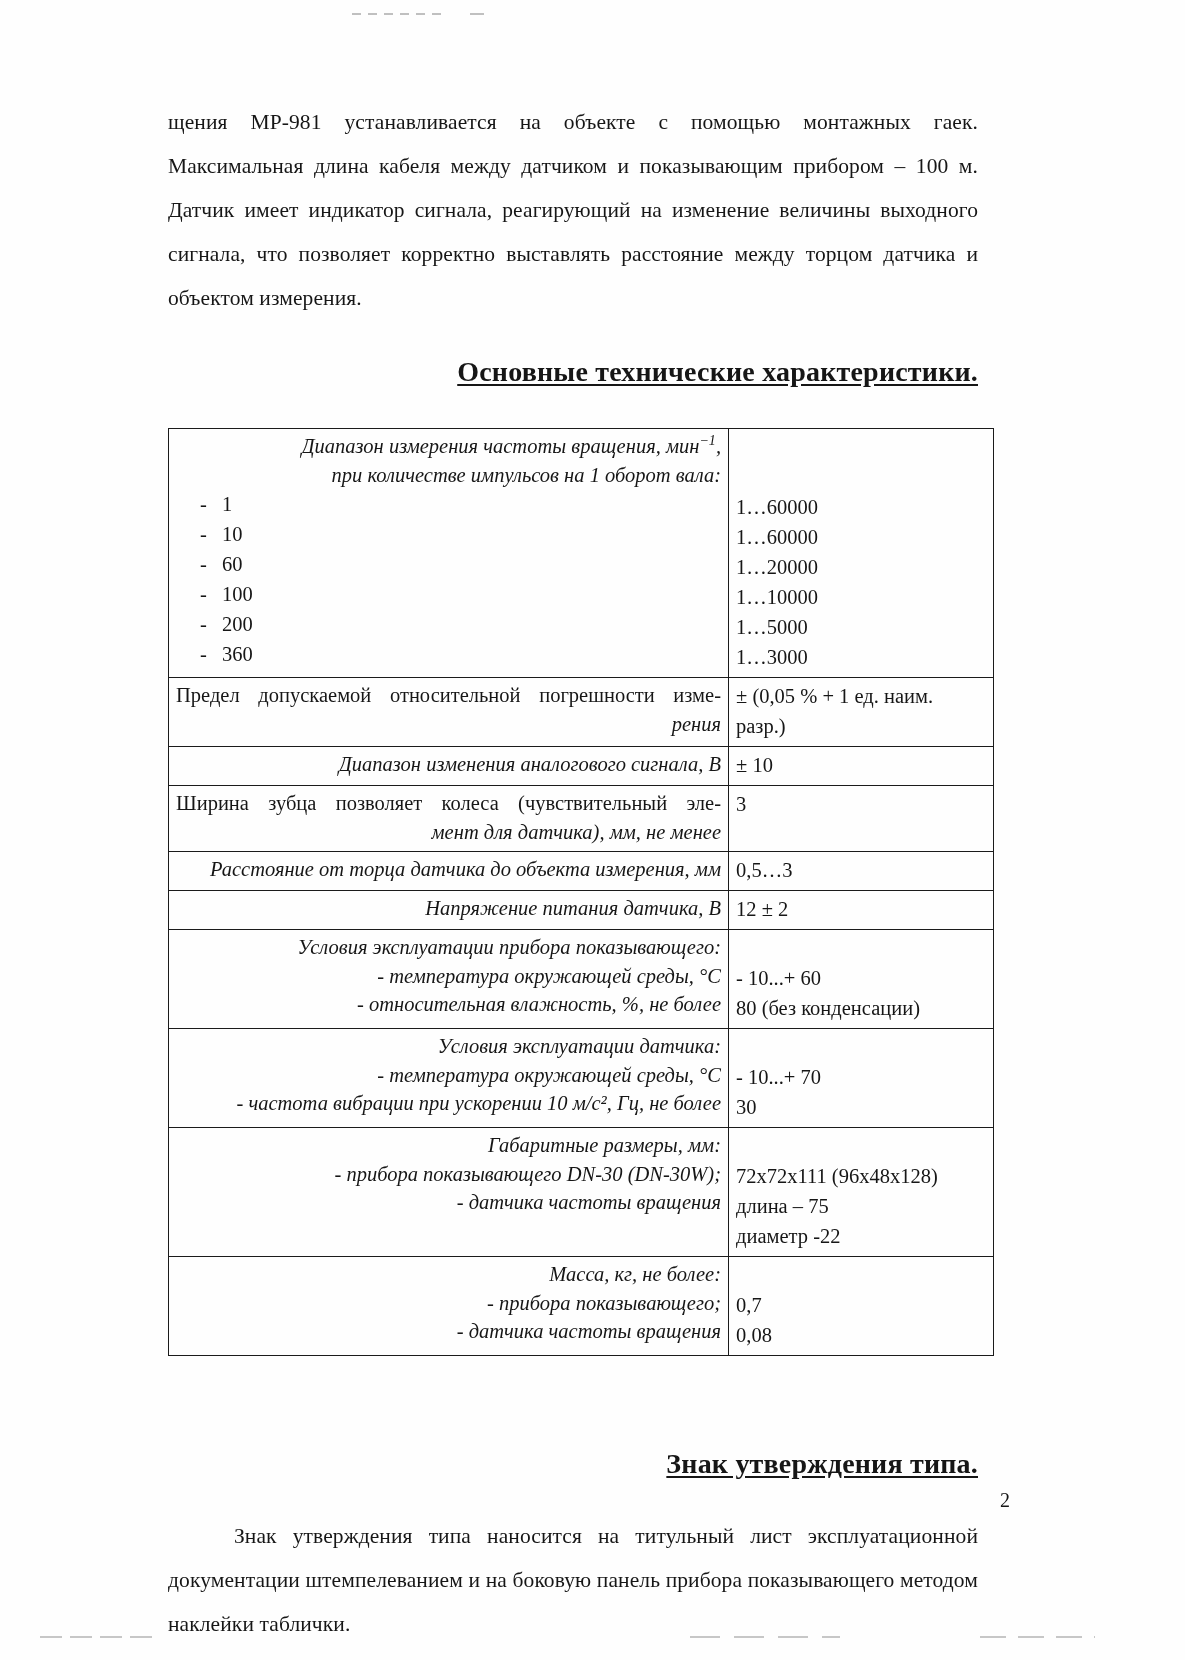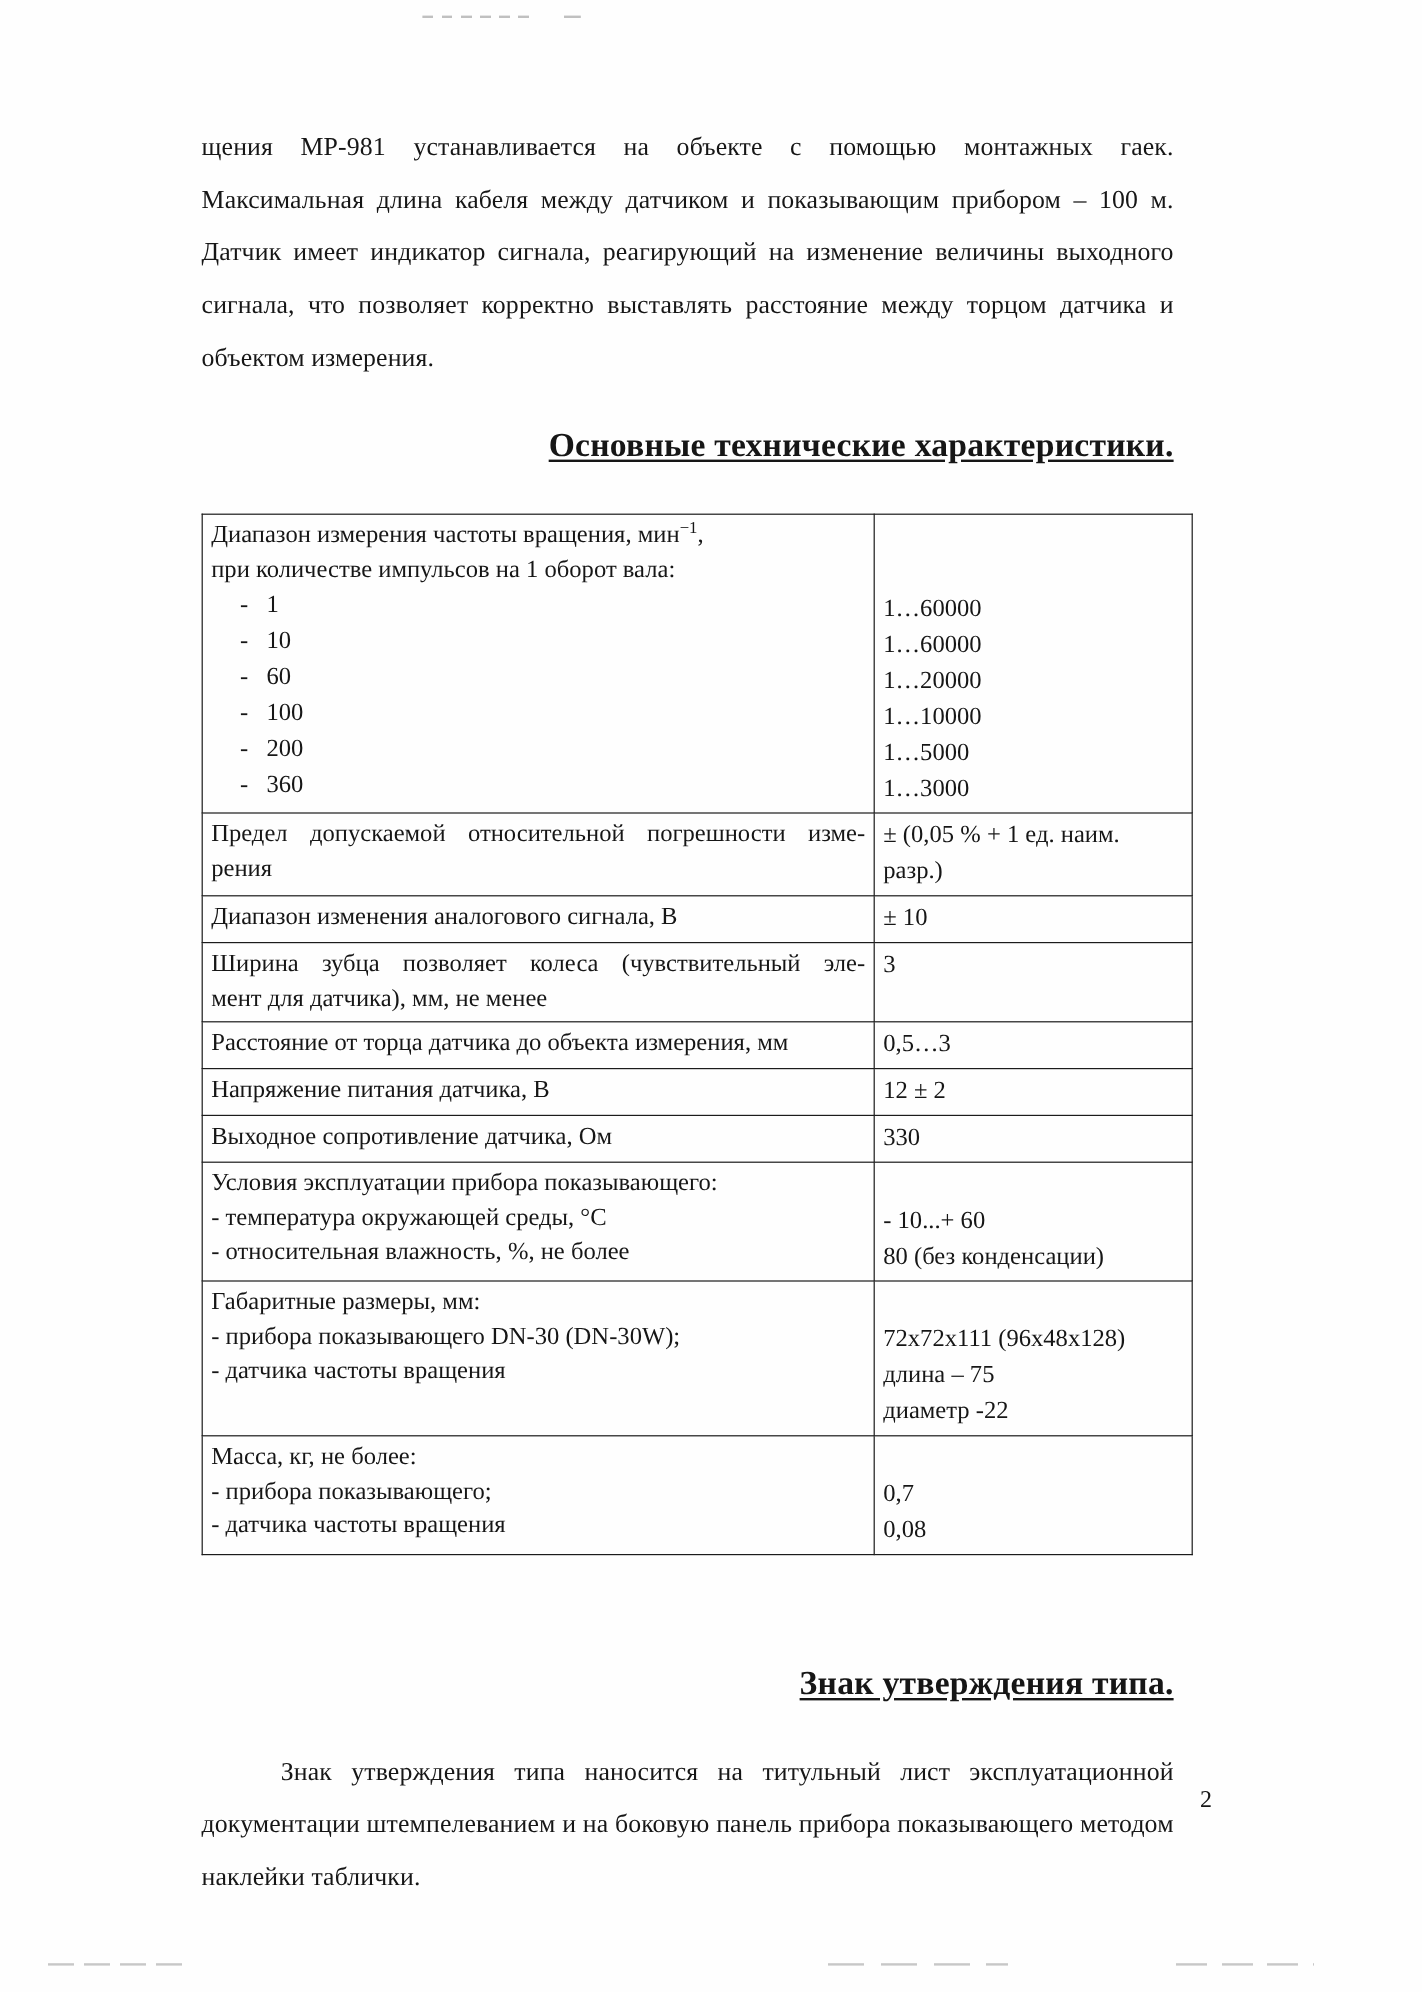--- a/index.html
+++ b/index.html
@@ -117,21 +117,22 @@
     width: 250px;
     text-align: left;
   }
   td.col-name .just-line {
     display: block;
     text-align: justify;
     text-align-last: justify;
   }
   td.col-name .last-line {
     display: block;
-    text-align: left;
+    text-align: right;
+    font-style: italic;
   }
   .pulse-list {
     margin: 0;
     padding: 0;
     list-style: none;
   }
   .pulse-list li {
     display: flex;
     line-height: 30px;
   }
@@ -272,42 +273,46 @@
 
         <tr>
           <td class="col-name">
             <span class="last-line">Напряжение питания датчика, В</span>
           </td>
           <td class="col-val">
             <span class="val-line">12 ± 2</span>
           </td>
         </tr>
 
-        <tr>
-          <td class="col-name">
-            <span class="last-line">Выходное сопротивление датчика, Ом</span>
-          </td>
-          <td class="col-val">
-            <span class="val-line">330</span>
-          </td>
-        </tr>
 
         <tr>
           <td class="col-name">
             <span class="last-line">Условия эксплуатации прибора показывающего:</span>
             <span class="last-line">- температура окружающей среды, °С</span>
             <span class="last-line">- относительная влажность, %, не более</span>
           </td>
           <td class="col-val">
             <span class="val-line">&nbsp;</span>
             <span class="val-line">- 10...+ 60</span>
             <span class="val-line">80 (без конденсации)</span>
           </td>
         </tr>
 
+        <tr>
+          <td class="col-name">
+            <span class="last-line">Условия эксплуатации датчика:</span>
+            <span class="last-line">- температура окружающей среды, °С</span>
+            <span class="last-line">- частота вибрации при ускорении 10 м/с², Гц, не более</span>
+          </td>
+          <td class="col-val">
+            <span class="val-line">&nbsp;</span>
+            <span class="val-line">- 10...+ 70</span>
+            <span class="val-line">30</span>
+          </td>
+        </tr>
 
         <tr>
           <td class="col-name">
             <span class="last-line">Габаритные размеры,  мм:</span>
             <span class="last-line"> - прибора показывающего DN-30 (DN-30W);</span>
             <span class="last-line"> - датчика частоты вращения</span>
           </td>
           <td class="col-val">
             <span class="val-line">&nbsp;</span>
             <span class="val-line">72х72х111 (96х48х128)</span>

